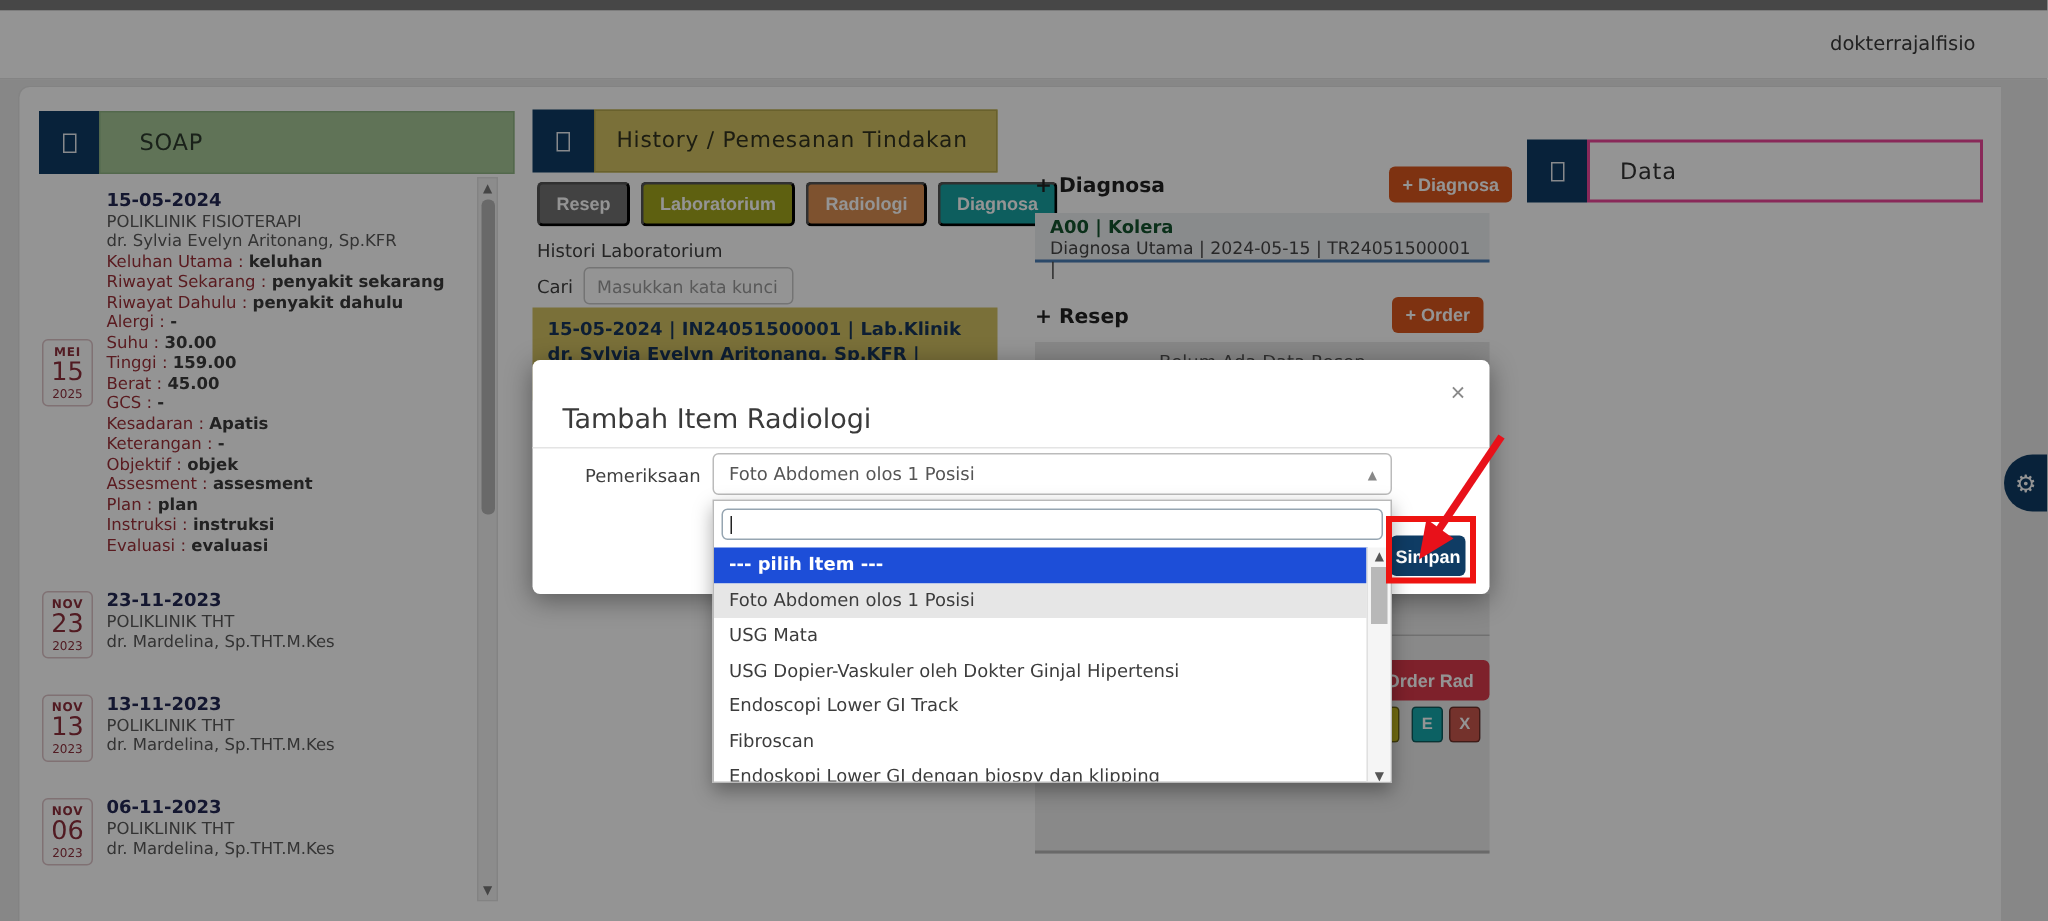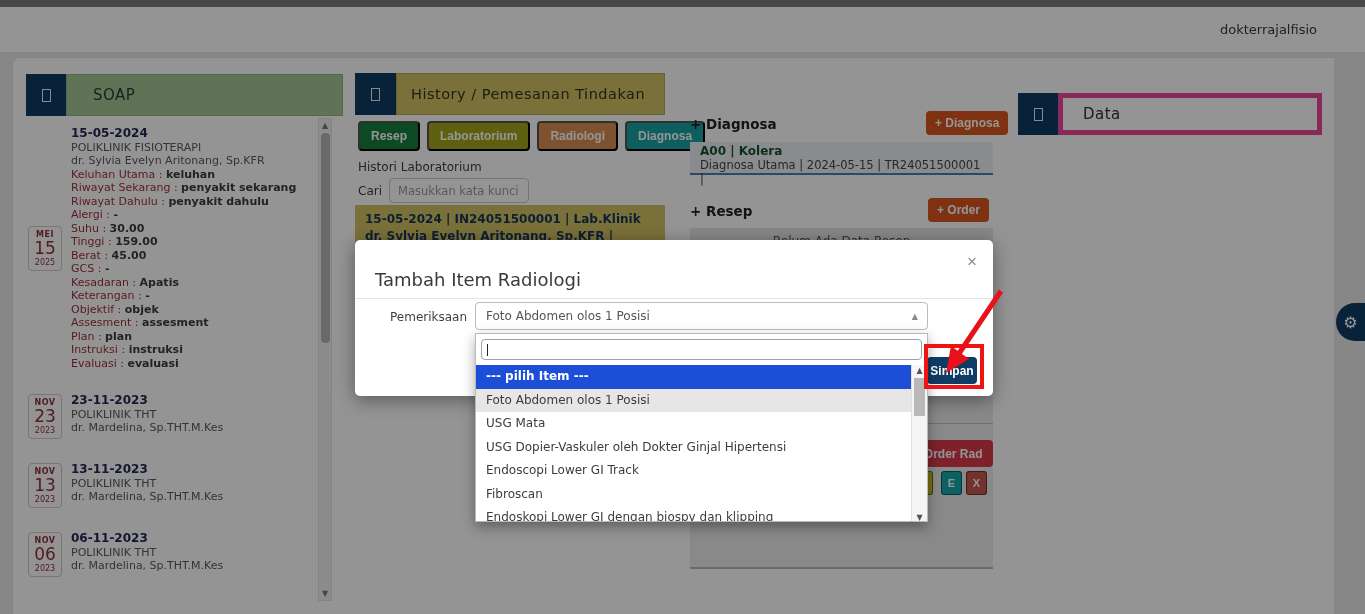--- a/index.html
+++ b/index.html
@@ -12,42 +12,42 @@
   .topbar .username { position:absolute; right:48px; top:15px; font-size:13px; color:#3a3a3a; }
   .content-card { position:absolute; left:12px; top:57px; width:1322px; height:557px; background:#ffffff; border-radius:8px 0 0 0; border:1px solid #e2e2e2; border-right:none; border-bottom:none; }
 
   
   .panel-header { position:absolute; display:flex; height:42px; }
   .icon-box { width:40px; height:42px; background:#0f3c64; display:flex; align-items:center; justify-content:center; flex:0 0 40px; }
   .tofu { display:inline-block; width:9px; height:13px; border:1.5px solid #e8edf2; }
   .panel-header .bar { flex:1; display:flex; align-items:center; padding-left:26px; font-size:15px; letter-spacing:.5px; }
   .soap-bar { background:#a5c797; border:1px solid #8fb383; color:#2d3a2d; }
   .hist-bar { background:#d2c263; border:1px solid #b5a84e; color:#33331f; }
-  .data-bar { background:#ffffff; border:5px solid #ec4899; color:#333333; padding-left:20px !important; }
+  .data-bar { background:#ffffff; border:2px solid #ec4899; color:#333333; padding-left:20px !important; }
 
   
   .soap-list { position:absolute; left:26px; top:118px; width:306px; height:483px; overflow:hidden; }
   .soap-scroll { position:absolute; right:0; top:0; width:14px; height:483px; background:#f2f2f2; border:1px solid #e2e2e2; }
   .soap-scroll .arr { position:absolute; left:0; width:12px; text-align:center; font-size:8px; color:#777; }
   .soap-scroll .thumb { position:absolute; left:2px; top:14px; width:9px; height:210px; background:#b5b5b5; border-radius:4px; }
   .entry { display:flex; gap:9px; padding:0 22px 0 2px; margin-bottom:24px; }
   .entry:first-child { margin-top:9px; }
   .dbadge { align-self:center; flex:0 0 34px; width:34px; padding:3px 0; text-align:center; background:#fdfdfd; border:1px solid #dcc3c7; border-radius:4px; color:#8d2f3c; }
   .dbadge .m { font-size:8px; font-weight:bold; letter-spacing:.5px; display:block; }
   .dbadge .d { font-size:17px; line-height:19px; display:block; }
   .dbadge .y { font-size:8px; display:block; }
   .einfo { font-size:11px; line-height:13.5px; color:#5a5a5a; }
   .einfo .edate { font-size:12px; font-weight:bold; color:#232854; }
   .fline .lbl { color:#9c3038; }
   .fline .val { color:#3c3c3c; font-weight:bold; }
 
   
   .tabs { position:absolute; left:358px; top:121px; display:flex; gap:7px; }
   .tab { color:#fff; font-size:12px; font-weight:bold; padding:6px 11px; border-radius:4px; }
-  .tab-resep { background:#15803d; }
+  .tab-resep { background:#737373; }
   .tab-lab { background:#a3a51c; }
   .tab-rad { background:#d98e52; }
   .tab-diag { background:#17a2a2; }
   .hist-label { position:absolute; left:358px; top:160px; font-size:12px; color:#3f3f3f; }
   .cari-row { position:absolute; left:358px; top:178px; display:flex; align-items:center; gap:7px; }
   .cari-row label { font-size:12px; color:#3f3f3f; }
   .cari-input { width:140px; height:25px; border:1px solid #c9c9c9; border-radius:4px; font-size:11.5px; padding:0 8px; color:#444; font-family:"DejaVu Sans", sans-serif; }
   .cari-input::placeholder { color:#9a9a9a; }
   .lab-card { position:absolute; left:355px; top:205px; width:310px; height:62px; background:#d2c263; padding:6px 10px; font-size:12px; font-weight:bold; color:#17355a; line-height:17px; }
 

